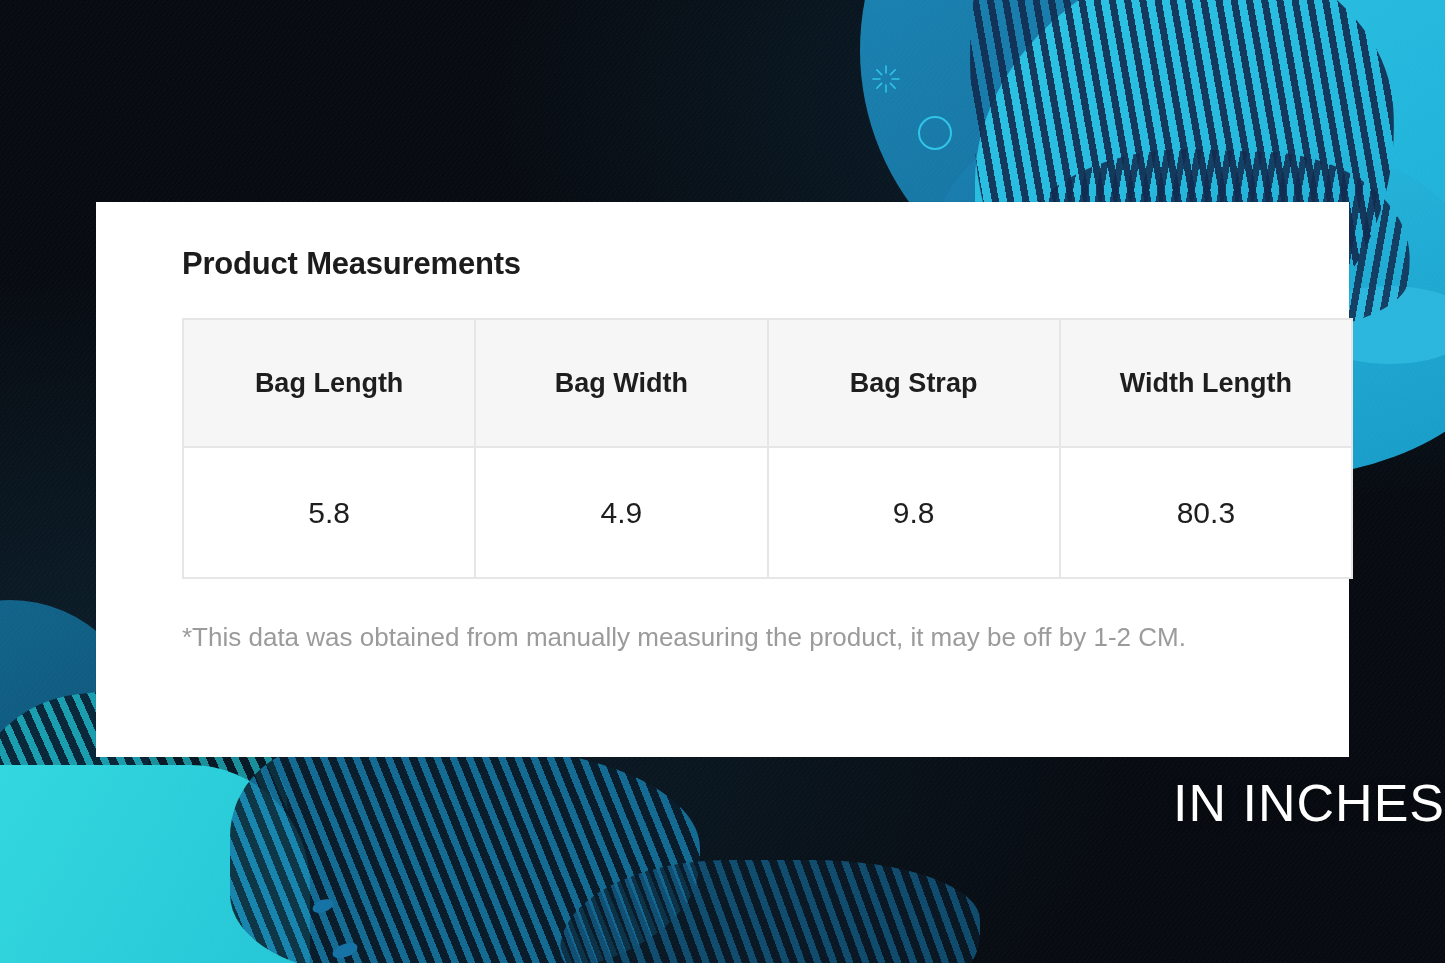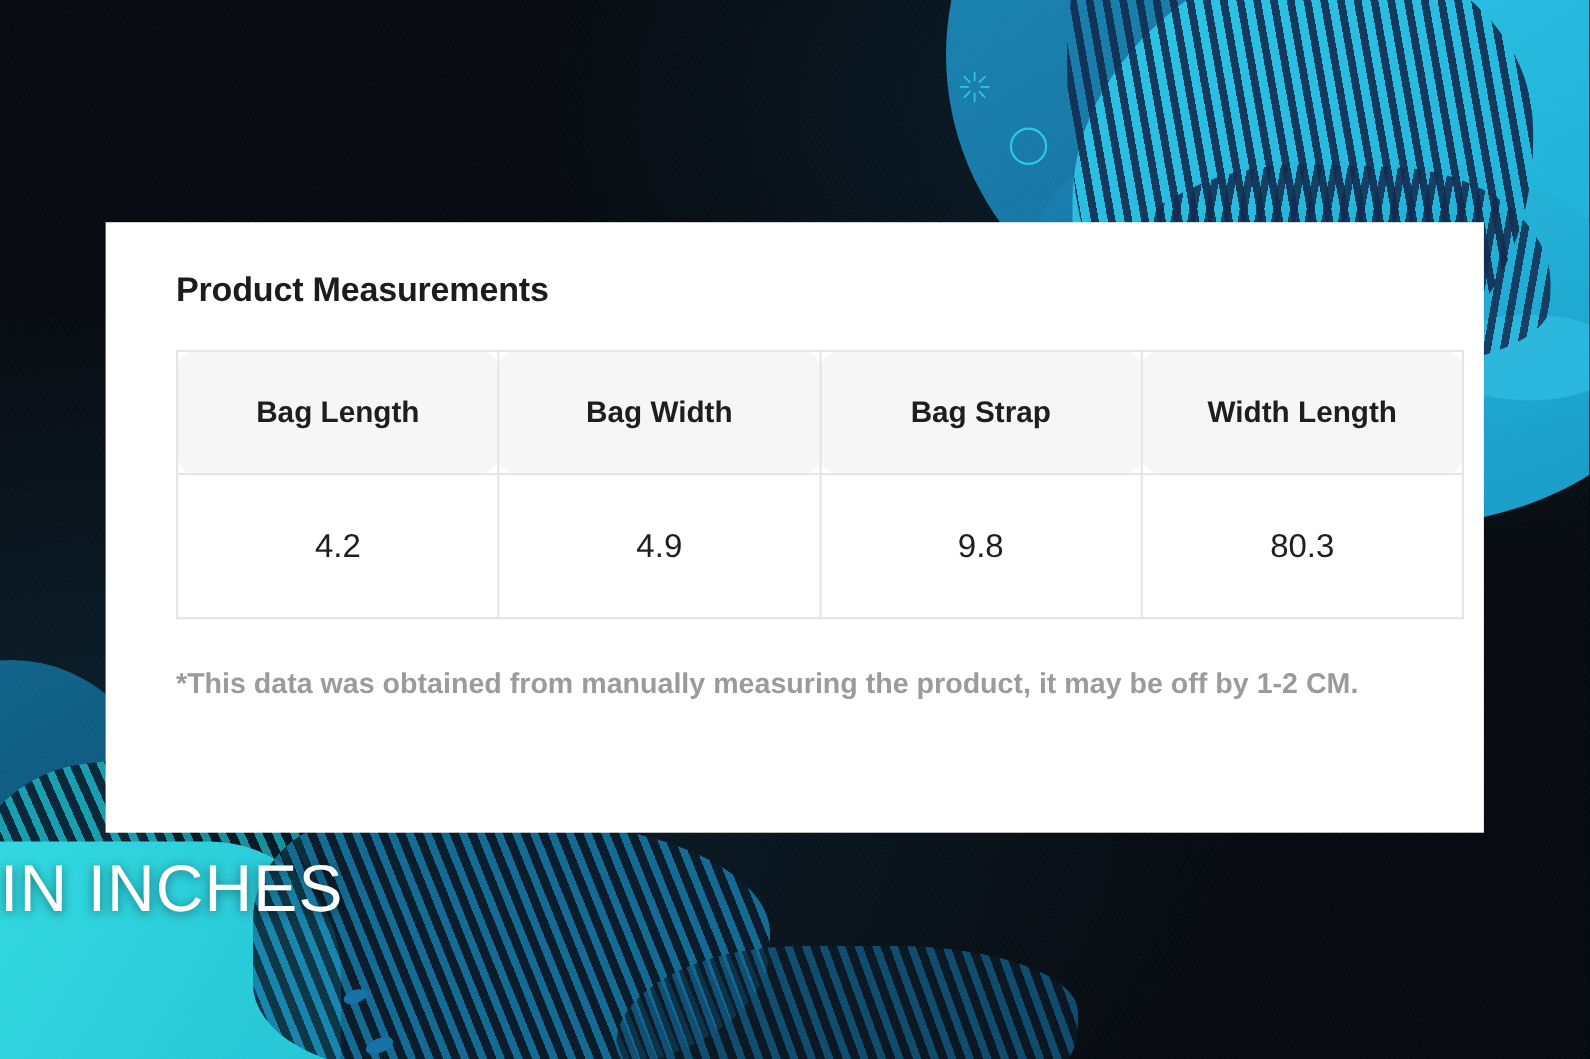--- a/index.html
+++ b/index.html
@@ -137,21 +137,21 @@
   #sparkle{ position:absolute; left:872px; top:65px; width:28px; height:28px; }
   #ringIcon{ position:absolute; left:918px; top:116px; width:34px; height:34px;
              border:2.5px solid #2fc4e8; border-radius:50%; }
 
   
   #card{
     position:absolute;
     left:96px; top:202px;
     width:1253px; height:555px;
     background:#ffffff;
-    padding:34px 40px 0 24px;
+    padding:34px 40px 0 46px;
     box-shadow:0 0 0 1px rgba(0,0,0,.04);
   }
   #cardTitle{
     font-size:31px;
     font-weight:bold;
     color:#1c1c1c;
     letter-spacing:-.2px;
     margin:10px 0 0 40px;
   }
 
@@ -164,50 +164,50 @@
   }
   #measTable th, #measTable td{
     border:2px solid #e6e6e6;
     text-align:center;
     color:#1e1e1e;
   }
   #measTable th{
     background:#f6f6f6;
     font-size:27px;
     font-weight:bold;
-    height:112px;
+    height:128px;
     padding:0;
-    border-radius:17px;
   }
   #measTable td{
     background:#ffffff;
     font-size:30px;
     font-weight:normal;
     height:131px;
     padding:0;
   }
 
   #note{
     margin:40px 0 0 40px;
     width:1110px;
     font-size:26px;
     line-height:1.44;
     color:#9b9b9b;
-    font-weight:bold;
+    font-weight:normal;
   }
 
   #inInches{
     position:absolute;
     left:0; right:0; top:773px;
-    text-align:left;
+    text-align:right;
     color:#ffffff;
-    font-size:60px;
+    font-size:52px;
     font-weight:normal;
     letter-spacing:1px;
     text-shadow:0 2px 10px rgba(0,0,0,.45);
+    padding-left:12px;
   }
 </style>
 </head>
 <body>
 
 <div id="stage">
 
   <div class="blob" id="blobTopMid"></div>
   <div class="blob" id="blobTopMid2"></div>
   <div class="blob" id="blobTR"></div>
@@ -248,21 +248,21 @@
       <thead>
         <tr>
           <th>Bag Length</th>
           <th>Bag Width</th>
           <th>Bag Strap</th>
           <th>Width Length</th>
         </tr>
       </thead>
       <tbody>
         <tr>
-          <td>4.2</td>
+          <td>5.8</td>
           <td>4.9</td>
           <td>9.8</td>
           <td>80.3</td>
         </tr>
       </tbody>
     </table>
 
     <div id="note">*This data was obtained from manually measuring the product, it may be off by 1-2 CM.</div>
   </div>
 

